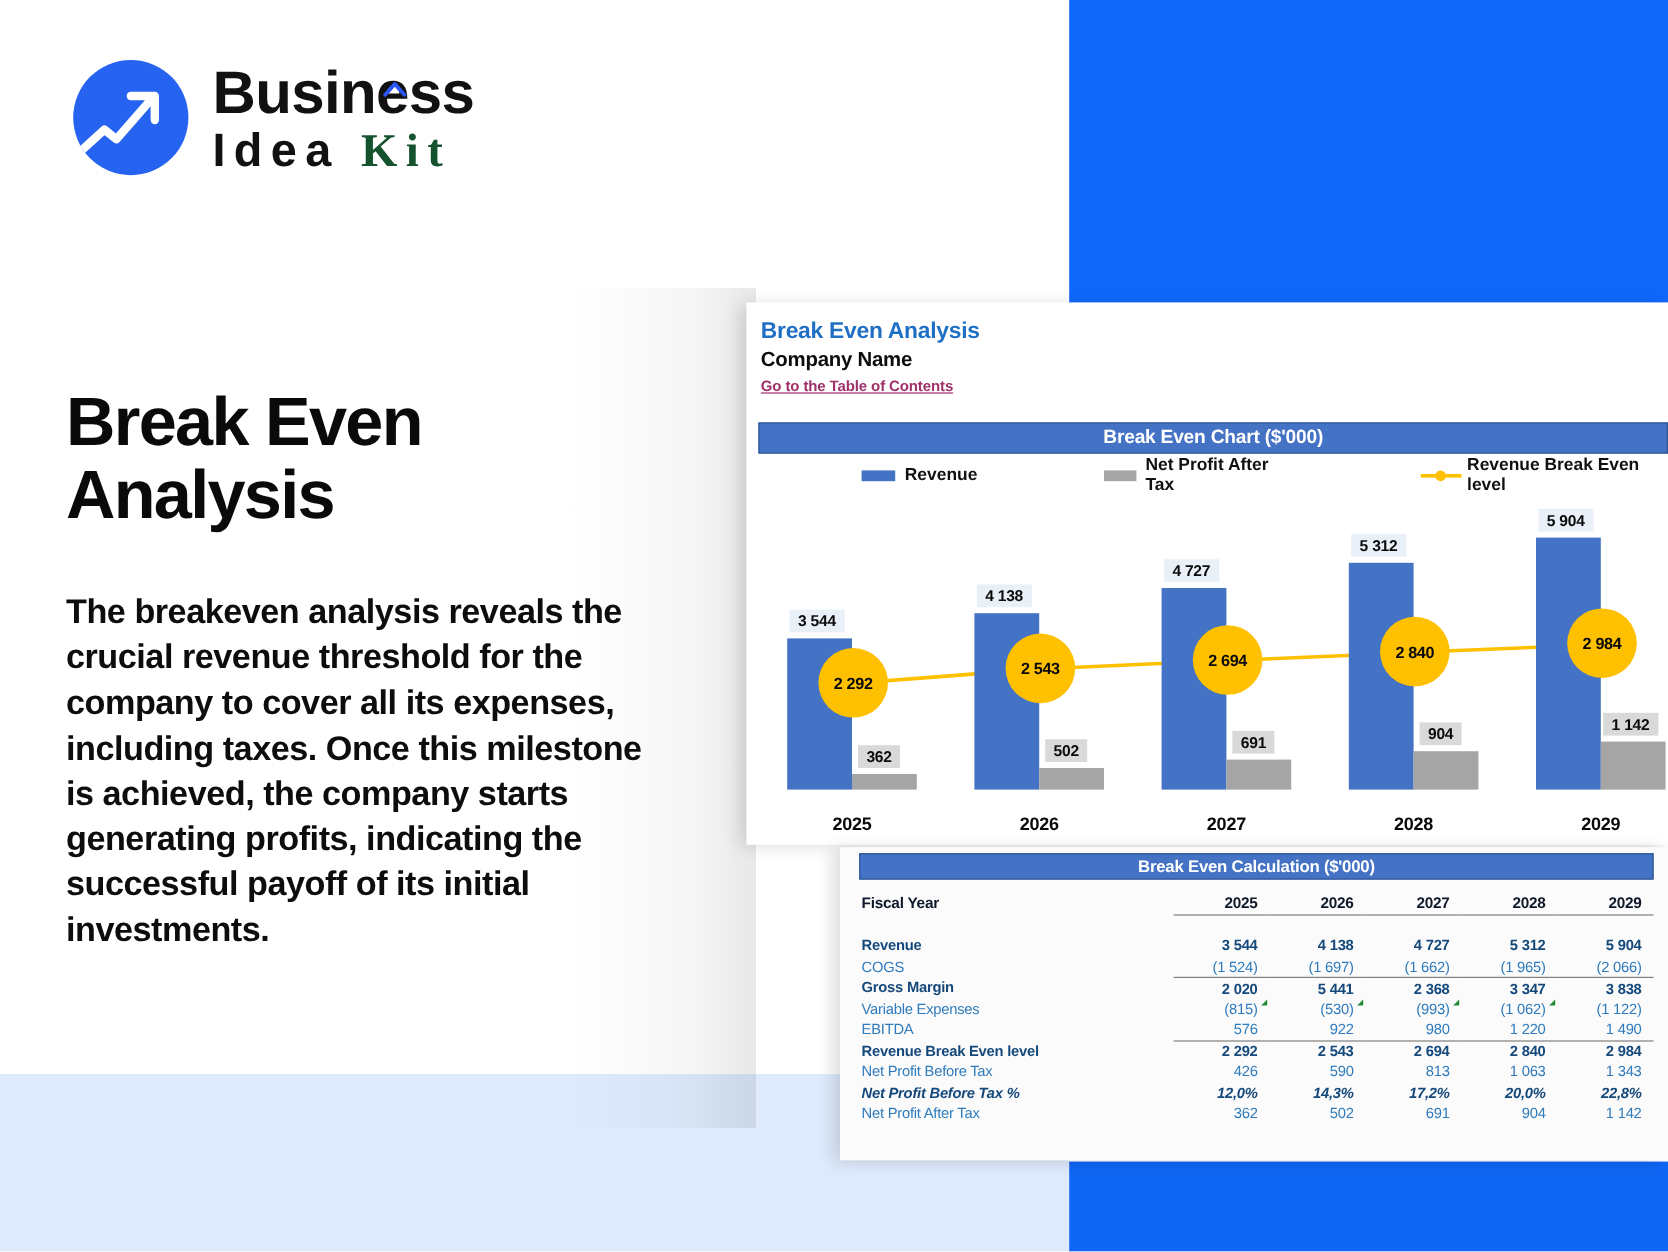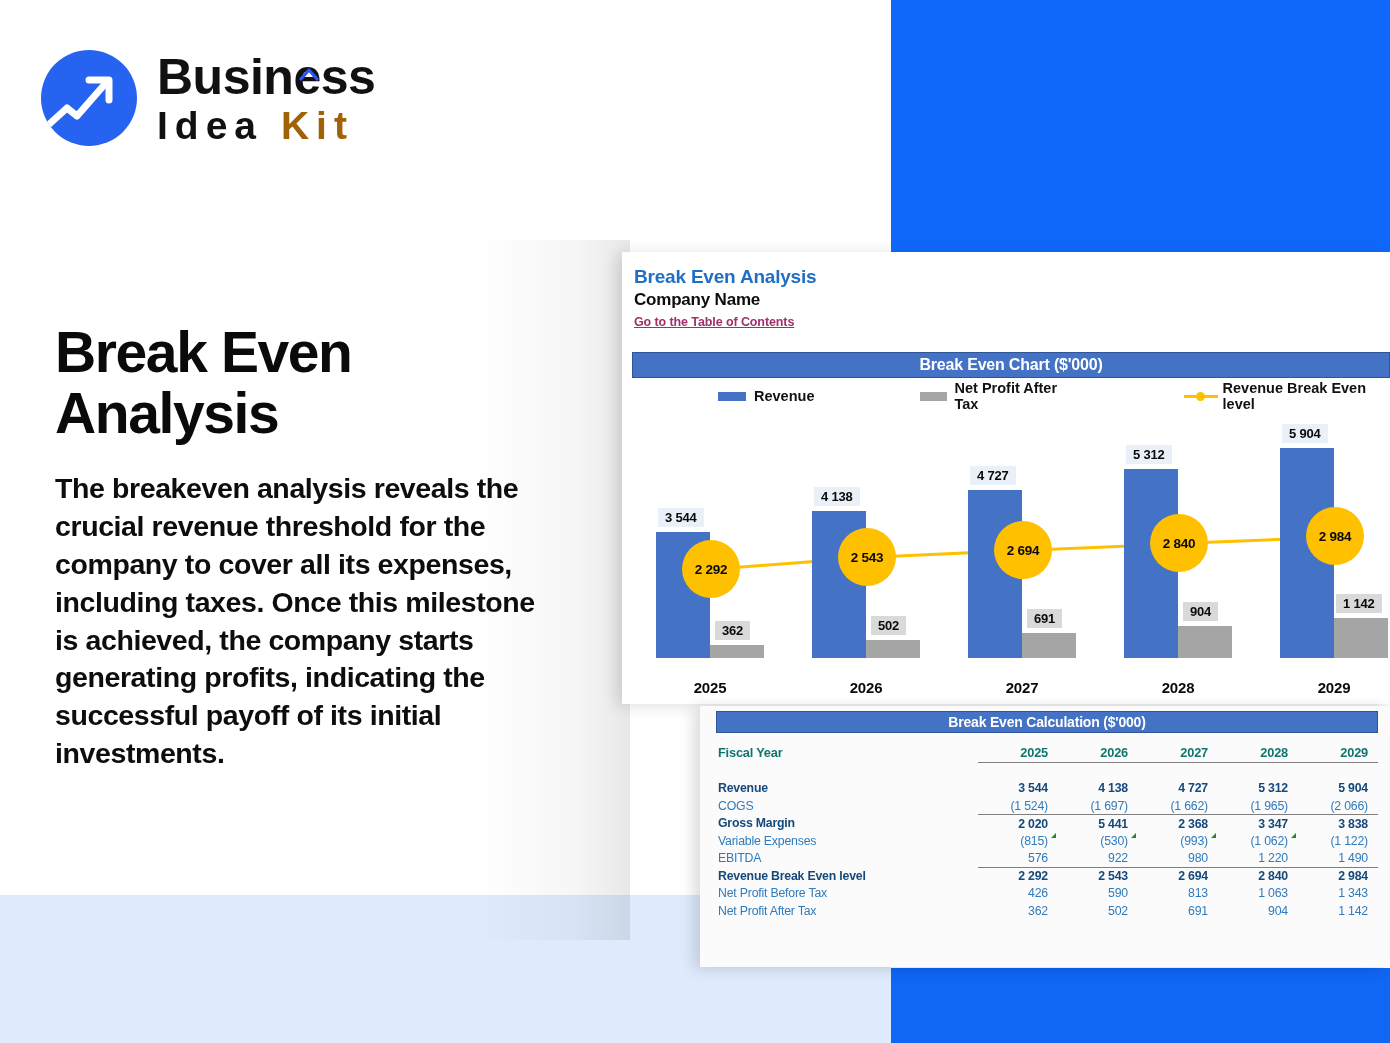--- a/index.html
+++ b/index.html
@@ -24,48 +24,48 @@
     position: absolute; left: 0; top: 895px; width: 891px; height: 148px;
     background: #dfebfd;
   }
   .bg-soft-shade {
     position: absolute; left: 470px; top: 240px; width: 160px; height: 700px;
     background: linear-gradient(90deg, rgba(255,255,255,0) 0%, rgba(0,0,0,0.035) 65%, rgba(0,0,0,0.09) 100%);
     pointer-events: none;
   }
 
   
-  .logo { position: absolute; left: 41px; top: 50px; display: flex; align-items: center; }
+  .logo { position: absolute; left: 61px; top: 50px; display: flex; align-items: center; }
   .logo-mark {
     width: 96px; height: 96px; border-radius: 50%;
     background: #2563f0; position: relative; flex: 0 0 auto;
   }
   .logo-mark svg { position: absolute; left: 0; top: 0; }
   .logo-text { margin-left: 20px; line-height: 1; }
   .logo-top {
     font-size: 50px; font-weight: 700; letter-spacing: -0.5px;
     color: #111111; position: relative; display: inline-block;
   }
   .logo-caret {
     position: absolute; left: 142px; top: -13px; width: 20px; height: 14px;
   }
   .logo-bottom {
     font-size: 39px; font-weight: 700; letter-spacing: 7px;
     color: #111111; margin-top: 4px;
   }
-  .logo-bottom .kit { color: #a16207; }
+  .logo-bottom .kit { color: #14532d; font-family: Liberation Serif, serif; }
 
   
   .headline {
     position: absolute; left: 55px; top: 322px; width: 500px;
     font-size: 57px; font-weight: 700; line-height: 1.07;
     letter-spacing: -1.4px; color: #0a0a0a;
   }
   .body-copy {
-    position: absolute; left: 55px; top: 470px; width: 492px;
+    position: absolute; left: 55px; top: 492px; width: 492px;
     font-size: 28.5px; font-weight: 600; line-height: 1.33;
     letter-spacing: -0.4px; color: #0d0d0d;
   }
 
   
   .chart-panel {
     position: absolute; left: 622px; top: 252px; width: 768px; height: 452px;
     background: #ffffff;
     box-shadow: -6px 2px 14px rgba(0,0,0,0.13);
     overflow: hidden;
@@ -141,21 +141,21 @@
     position: absolute; left: 16px; top: 5px; width: 662px; height: 22px;
     background: #4472c4; border: 1px solid #2f5597; color: #fff;
     font-size: 14px; font-weight: 700;
     display: flex; align-items: center; justify-content: center; letter-spacing: -0.2px;
   }
   table.fin { position: absolute; left: 16px; top: 32px; width: 662px; border-collapse: collapse; }
   table.fin th, table.fin td { padding: 0; font-size: 12.3px; letter-spacing: -0.2px; }
   table.fin th.lbl, table.fin td.lbl { text-align: left; width: 262px; padding-left: 2px; }
   table.fin th.num, table.fin td.num { text-align: right; width: 80px; padding-right: 10px; }
   table.fin tr { height: 17.5px; }
-  tr.hdr th { color: #0f766e; font-weight: 700; font-size: 12.8px; height: 24px; vertical-align: bottom; padding-bottom: 2px; }
+  tr.hdr th { color: #0f172a; font-weight: 700; font-size: 12.8px; height: 24px; vertical-align: bottom; padding-bottom: 2px; }
   tr.hdr th.num { border-bottom: 1.3px solid #7f7f7f; }
   tr.hdr th.lbl { border-bottom: none; }
   tr.spacer { height: 11px; }
   tr.spacer td { border: none; }
   .r-bold td { font-weight: 700; color: #15497c; }
   .r-sub td { font-weight: 400; color: #2f7bbd; }
   .r-sub td.lbl { padding-left: 13px; }
   .r-pct td { font-weight: 700; font-style: italic; color: #15497c; }
   .topline td.num { border-top: 1.3px solid #7f7f7f; }
   .greenflag { position: relative; }
@@ -350,20 +350,28 @@
         <td class="num">2 984</td>
       </tr>
       <tr class="r-sub">
         <td class="lbl">Net Profit Before Tax</td>
         <td class="num">426</td>
         <td class="num">590</td>
         <td class="num">813</td>
         <td class="num">1 063</td>
         <td class="num">1 343</td>
       </tr>
+      <tr class="r-pct">
+        <td class="lbl">Net Profit Before Tax %</td>
+        <td class="num">12,0%</td>
+        <td class="num">14,3%</td>
+        <td class="num">17,2%</td>
+        <td class="num">20,0%</td>
+        <td class="num">22,8%</td>
+      </tr>
       <tr class="r-sub">
         <td class="lbl">Net Profit After Tax</td>
         <td class="num">362</td>
         <td class="num">502</td>
         <td class="num">691</td>
         <td class="num">904</td>
         <td class="num">1 142</td>
       </tr>
     </tbody>
   </table>

